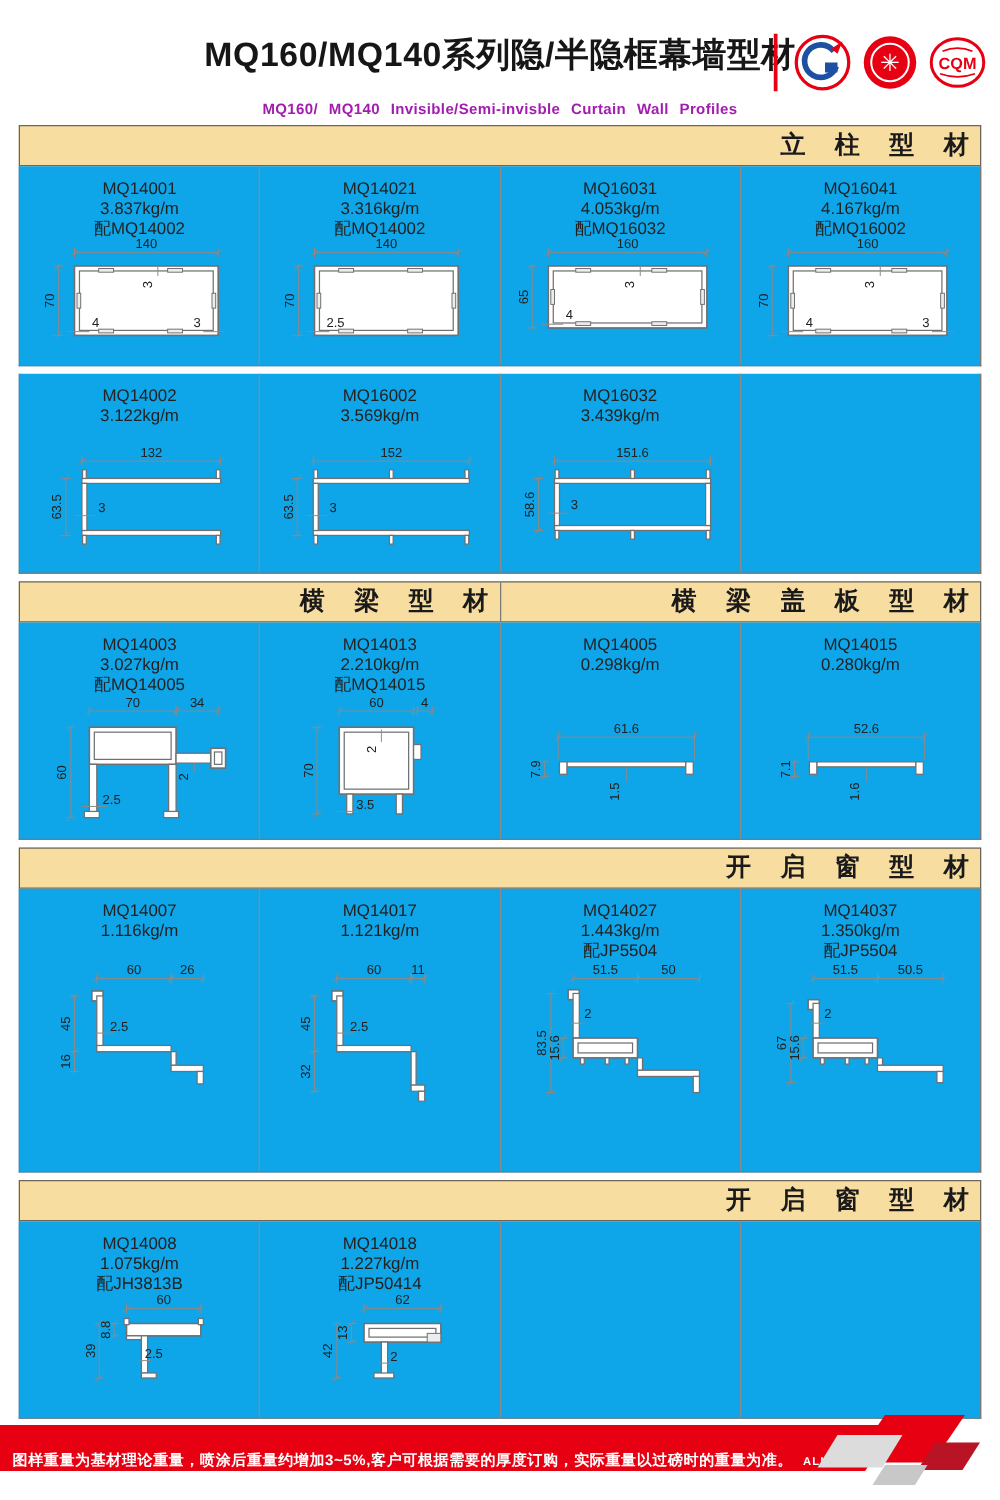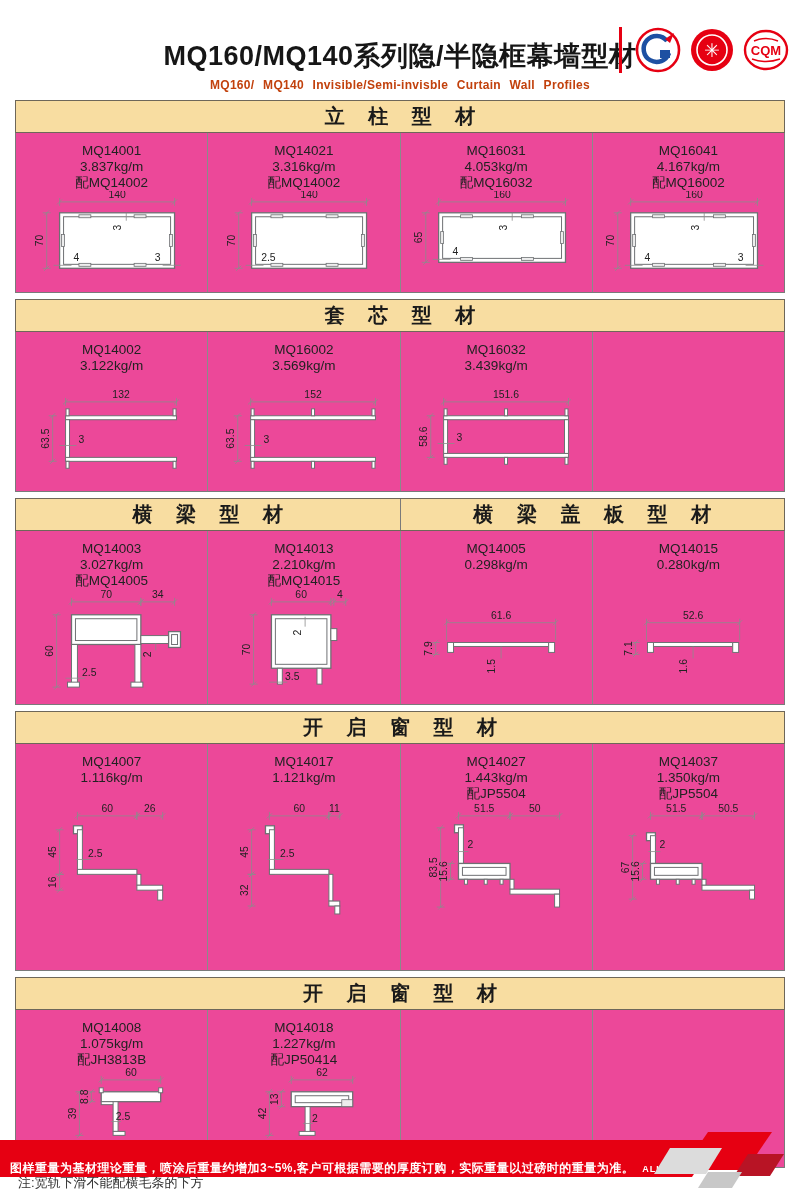--- a/index.html
+++ b/index.html
@@ -1,33 +1,33 @@
 <!DOCTYPE html>
 <html><head>
 <meta charset="utf-8">
 <style>
   html,body{margin:0;padding:0;background:#fff;}
   .page{width:800px;height:1200px;position:relative;overflow:hidden;background:#fff;
         font-family:"Liberation Sans","DejaVu Sans",sans-serif;color:#1c1c1c;}
   
-  .page-header{position:relative;height:96px;padding-top:32px;box-sizing:border-box;}
+  .page-header{position:relative;height:96px;padding-top:20px;box-sizing:border-box;}
   .title-wrap{text-align:center;margin-top:6px;}
   .title{font-size:27px;font-weight:bold;letter-spacing:.5px;color:#161616;}
-  .subtitle{font-size:12px;font-weight:bold;color:#c2410c;margin-top:4px;word-spacing:5px;letter-spacing:.3px;}
+  .subtitle{font-size:12px;font-weight:bold;color:#a21caf;margin-top:18px;word-spacing:5px;letter-spacing:.3px;}
   .logos{position:absolute;right:10px;top:26px;display:flex;align-items:center;gap:6px;}
   .logo-divider{width:3px;height:46px;background:#E60012;margin-right:6px;}
   .logo{width:48px;height:48px;display:block;}
   
   #table-root{margin:4px 15px 0 15px;}
   .section{margin-bottom:6px;}
   .band{display:flex;height:33px;background:#F8DDA1;border:1px solid #6E6759;box-sizing:border-box;}
-  .band-cell{flex:4;text-align:center;line-height:31px;font-size:20px;font-weight:bold;
+  .band-cell{flex:4;text-align:right;line-height:31px;font-size:20px;font-weight:bold;
              letter-spacing:9px;text-indent:9px;color:#1a1a1a;}
   .band .bl{border-left:1px solid #7a7a7a;}
-  .cells{display:flex;border:1px solid #7a7a7a;border-top:none;box-sizing:border-box;background:#ec4899;}
+  .cells{display:flex;border:1px solid #7a7a7a;border-top:none;box-sizing:border-box;background:#0ea5e9;}
   .cell{flex:1;min-width:0;overflow:hidden;}
   .cells .bl{border-left:1px solid #8a8a8a;}
   .plabel{height:58px;box-sizing:border-box;padding-top:10px;text-align:center;
           font-size:13.5px;line-height:16px;color:#222;}
   .pcode,.pweight,.pmatch{white-space:nowrap;}
   .pdraw{display:block;width:100%;}
   
   .dl{stroke:#8b8b8b;stroke-width:.8;fill:none;}
   .dt{font:10.5px "Liberation Sans","DejaVu Sans",sans-serif;fill:#222;}
   .out{stroke:#6e7073;stroke-width:1.3;fill:#fff;}
@@ -214,23 +214,20 @@
               <text class="dt" x="107.24" y="37" text-anchor="middle" transform="rotate(-90 107.24 37)">3</text>
               <text class="dt" x="55" y="71" text-anchor="middle">4</text>
               <line x1="32" y1="75" x2="50" y2="75" class="dl"></line>
               <text class="dt" x="149" y="71" text-anchor="middle">3</text>
               <line x1="154" y1="75" x2="172" y2="75" class="dl"></line>
             </svg>
           </div>
         </div>
       </div>
       <div class="section">
-        <div class="band">
-          <div class="band-cell" style="flex:4">套 芯 型 材</div>
-        </div>
         <div class="cells" style="height:160px">
           <div class="cell">
             <div class="plabel">
               <div class="pcode">MQ14002</div>
               <div class="pweight">3.122kg/m</div>
             </div>
             <svg class="pdraw" viewBox="0 0 193 92">
               <line x1="50" y1="12" x2="162" y2="12" class="dl"></line>
               <line x1="50" y1="8" x2="50" y2="16" class="dl"></line>
               <line x1="162" y1="8" x2="162" y2="16" class="dl"></line>

